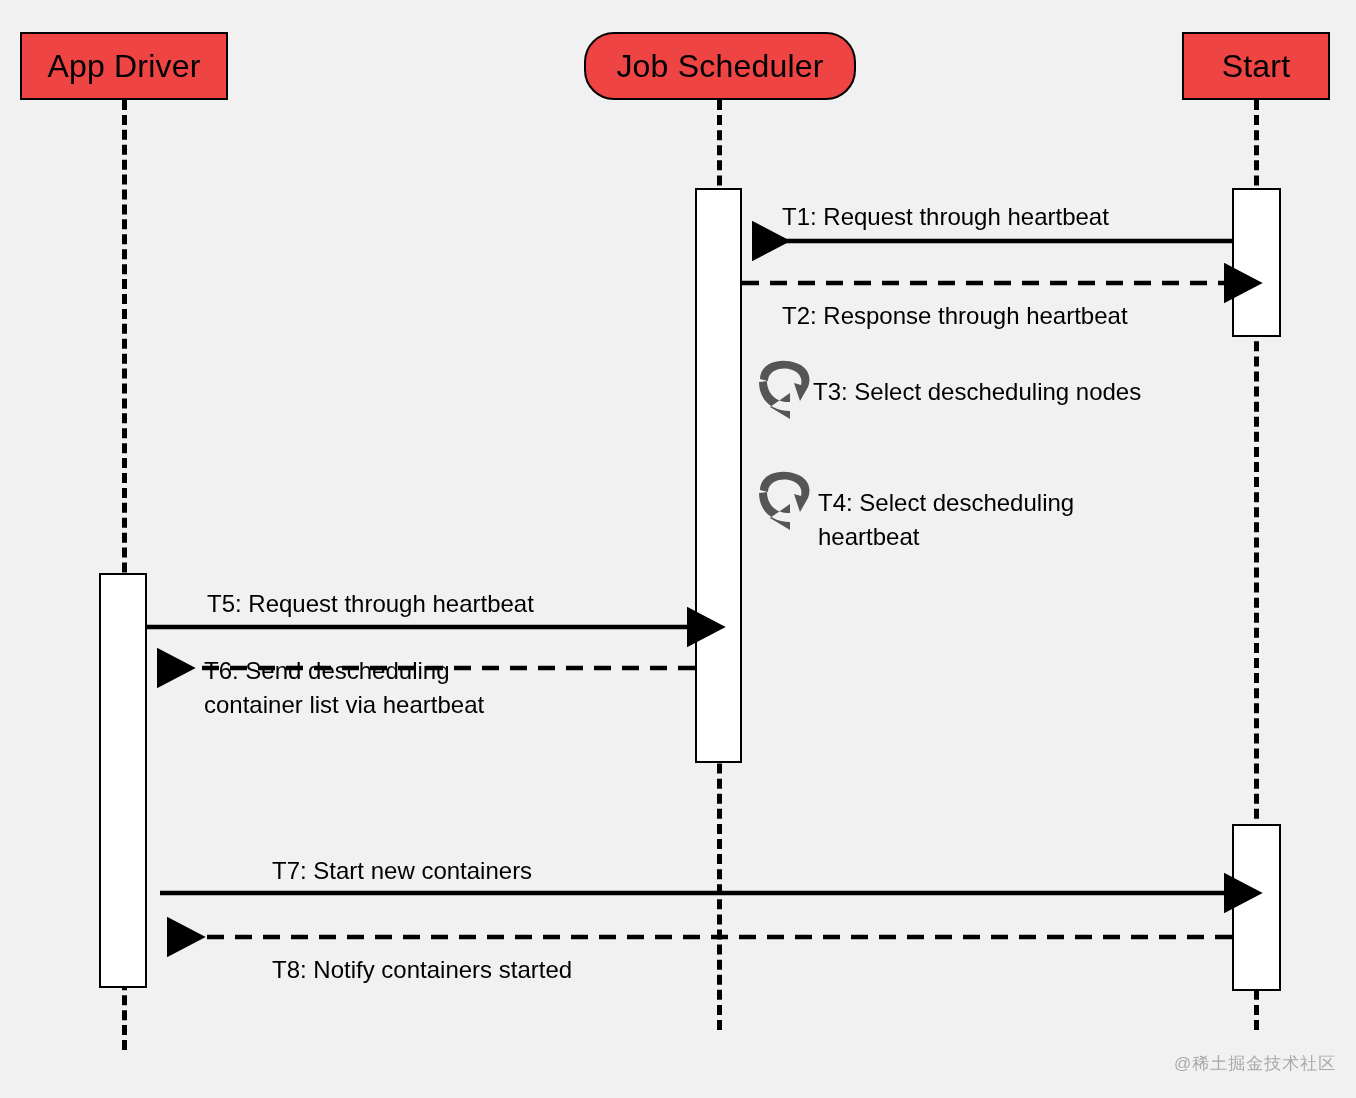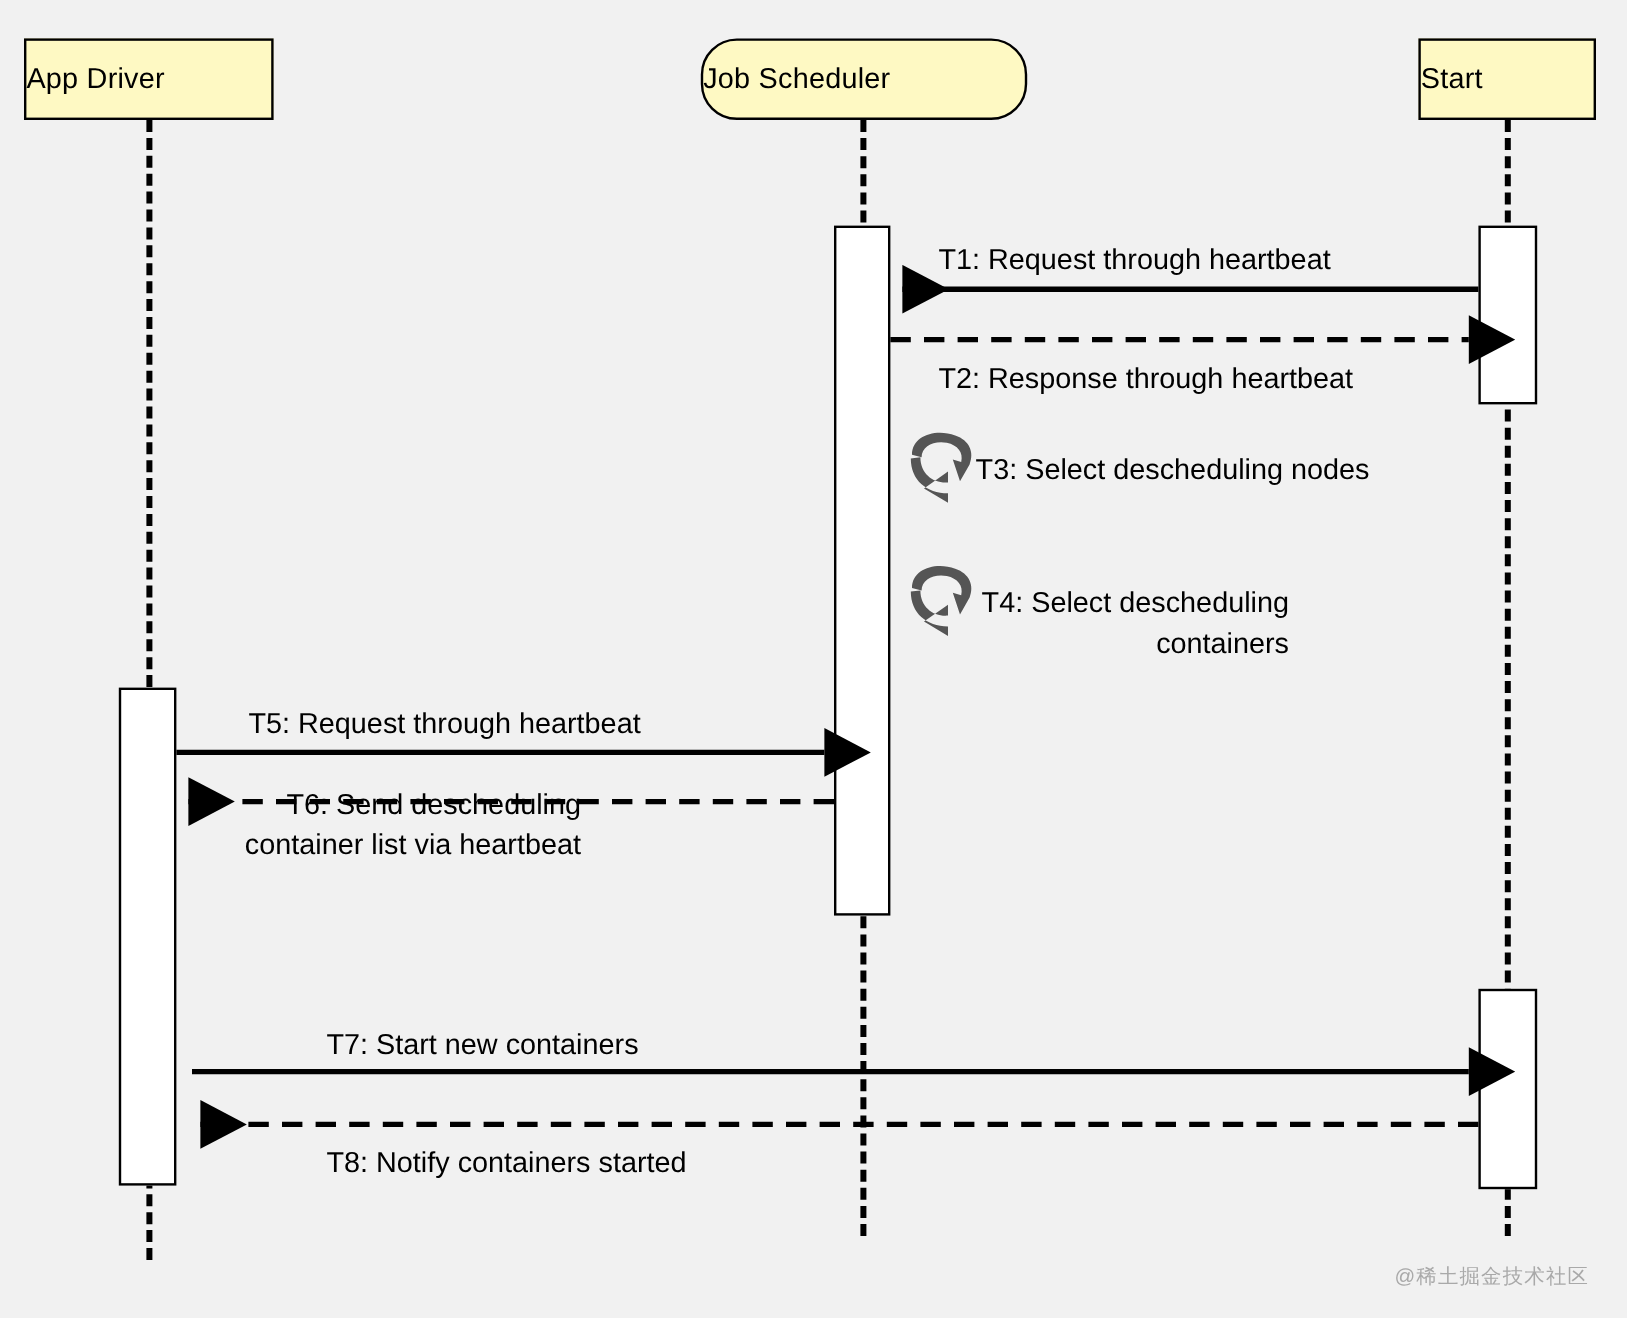--- a/index.html
+++ b/index.html
@@ -17,26 +17,26 @@
   #canvas {
     position: relative;
     width: 1356px;
     height: 1098px;
     background: #f1f1f1;
   }
   
   .participant {
     position: absolute;
     box-sizing: border-box;
-    background: #fef9c3;
+    background: #ef4444;
     border: 2px solid #000000;
     display: flex;
     align-items: center;
-    justify-content: flex-start;
-    font-size: 24px;
+    justify-content: center;
+    font-size: 32px;
     line-height: 1;
     letter-spacing: 0.2px;
     white-space: nowrap;
   }
   
   .lifeline {
     position: absolute;
     width: 0;
     border-left: 5px dashed #000000;
   }
@@ -59,35 +59,35 @@
     pointer-events: none;
   }
   
   .msg-label {
     position: absolute;
     font-size: 24px;
     line-height: 1.42;
     color: #000;
     white-space: pre-line;
     z-index: 5;
-    text-align: right;
   }
   
   .selfloop {
     position: absolute;
     z-index: 5;
   }
   
   .watermark {
     position: absolute;
     font-size: 17px;
     color: #a9a9a9;
     letter-spacing: 1px;
     white-space: nowrap;
     z-index: 6;
+    margin-left: 12px;
   }
 </style>
 </head>
 <body>
 
 <div id="canvas">
 
   <div class="lifeline" style="left:122px; top:100px;  height:950px;"></div>
   <div class="lifeline" style="left:717px; top:100px;  height:930px;"></div>
   <div class="lifeline" style="left:1254px; top:100px; height:930px;"></div>
@@ -149,21 +149,21 @@
     </svg>
   </div>
 
   <div class="msg-label" style="left:782px; top:200px;">T1: Request through heartbeat</div>
 
   <div class="msg-label" style="left:782px; top:299px;">T2: Response through heartbeat</div>
 
   <div class="msg-label" style="left:813px; top:375px;">T3: Select descheduling nodes</div>
 
   <div class="msg-label" style="left:818px; top:486px;">T4: Select descheduling
-containers</div>
+heartbeat</div>
 
   <div class="msg-label" style="left:207px; top:587px;">T5: Request through heartbeat</div>
 
   <div class="msg-label" style="left:204px; top:654px;">T6: Send descheduling
 container list via heartbeat</div>
 
   <div class="msg-label" style="left:272px; top:854px;">T7: Start new containers</div>
 
   <div class="msg-label" style="left:272px; top:953px;">T8: Notify containers started</div>
 

